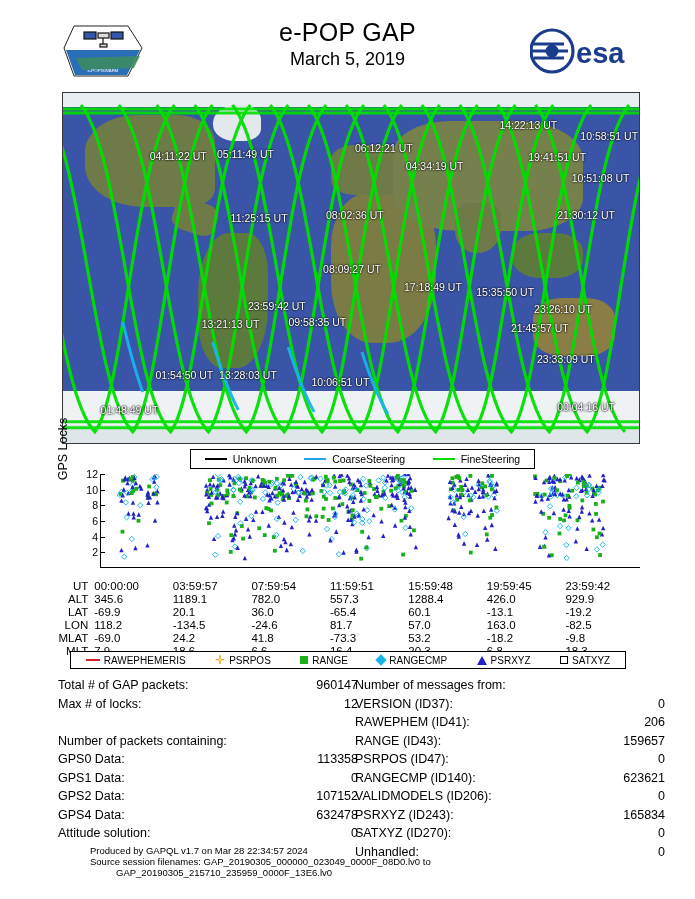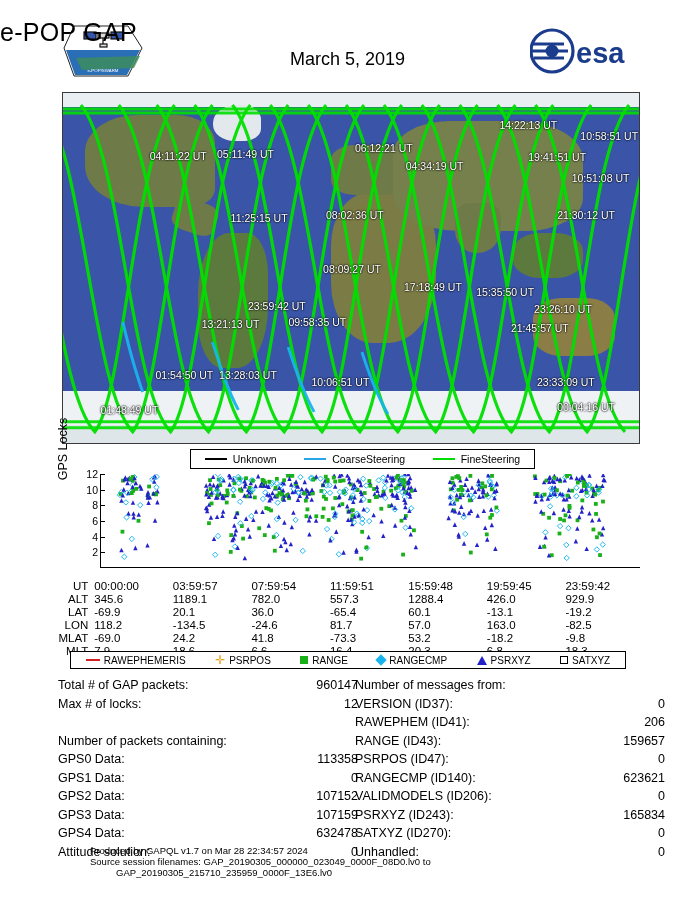--- a/index.html
+++ b/index.html
@@ -12,20 +12,21 @@
     position:relative;
     overflow:hidden;
   }
   
   .header { position:relative; height:92px; }
   .logo-left {
     position:absolute; left:62px; top:20px; width:84px; height:62px;
   }
   .title {
     position:absolute; left:0; right:0; top:18px;
+    text-align:center;
     font-size:25px;
     letter-spacing:0.3px;
   }
   .subtitle {
     position:absolute; left:0; right:0; top:49px;
     text-align:center;
     font-size:18px;
   }
   .logo-right {
     position:absolute; right:55px; top:28px; width:110px; height:46px;
@@ -234,21 +235,21 @@
       <div class="map-label" style="left: 341.02px; top: 187.616px;">17:18:49 UT</div>
       <div class="map-label" style="left: 413.27px; top: 192.896px;">15:35:50 UT</div>
       <div class="map-label" style="left: 184.96px; top: 206.976px;">23:59:42 UT</div>
       <div class="map-label" style="left: 471.07px; top: 210.496px; text-align: right;">23:26:10 UT</div>
       <div class="map-label" style="left: 138.72px; top: 224.576px;">13:21:13 UT</div>
       <div class="map-label" style="left: 225.42px; top: 222.816px;">09:58:35 UT</div>
       <div class="map-label" style="left: 447.95px; top: 228.8px;">21:45:57 UT</div>
       <div class="map-label" style="left: 92.48px; top: 276.32px;">01:54:50 UT</div>
       <div class="map-label" style="left: 156.06px; top: 275.616px;">13:28:03 UT</div>
       <div class="map-label" style="left: 248.54px; top: 282.656px;">10:06:51 UT</div>
-      <div class="map-label" style="left: 473.96px; top: 283px; text-align: center;">23:33:09 UT</div>
+      <div class="map-label" style="left: 473.96px; top: 260px; text-align: center;">23:33:09 UT</div>
       <div class="map-label" style="left: 37.57px; top: 310.816px;">01:48:49 UT</div>
       <div class="map-label" style="left: 494.19px; top: 308px;">00:04:16 UT</div>
     </div>
 </div>
 
 <div class="legend1">
   <div class="li">
     <span class="swatch" style="background:#000"></span>
     <span>Unknown</span>
   </div>
@@ -1113,24 +1114,20 @@
       </div>
       <div class="srow">
         <span class="lbl">GPS1 Data:</span>
         <span class="num">0</span>
       </div>
       <div class="srow">
         <span class="lbl">GPS2 Data:</span>
         <span class="num">107152</span>
       </div>
       <div class="srow">
-        <span class="lbl">GPS3 Data:</span>
-        <span class="num">107159</span>
-      </div>
-      <div class="srow">
         <span class="lbl">GPS4 Data:</span>
         <span class="num">632478</span>
       </div>
       <div class="srow">
         <span class="lbl">Attitude solution:</span>
         <span class="num">0</span>
       </div>
     </div>
   <div class="col-right" id="stats-right">
       <div class="srow">

